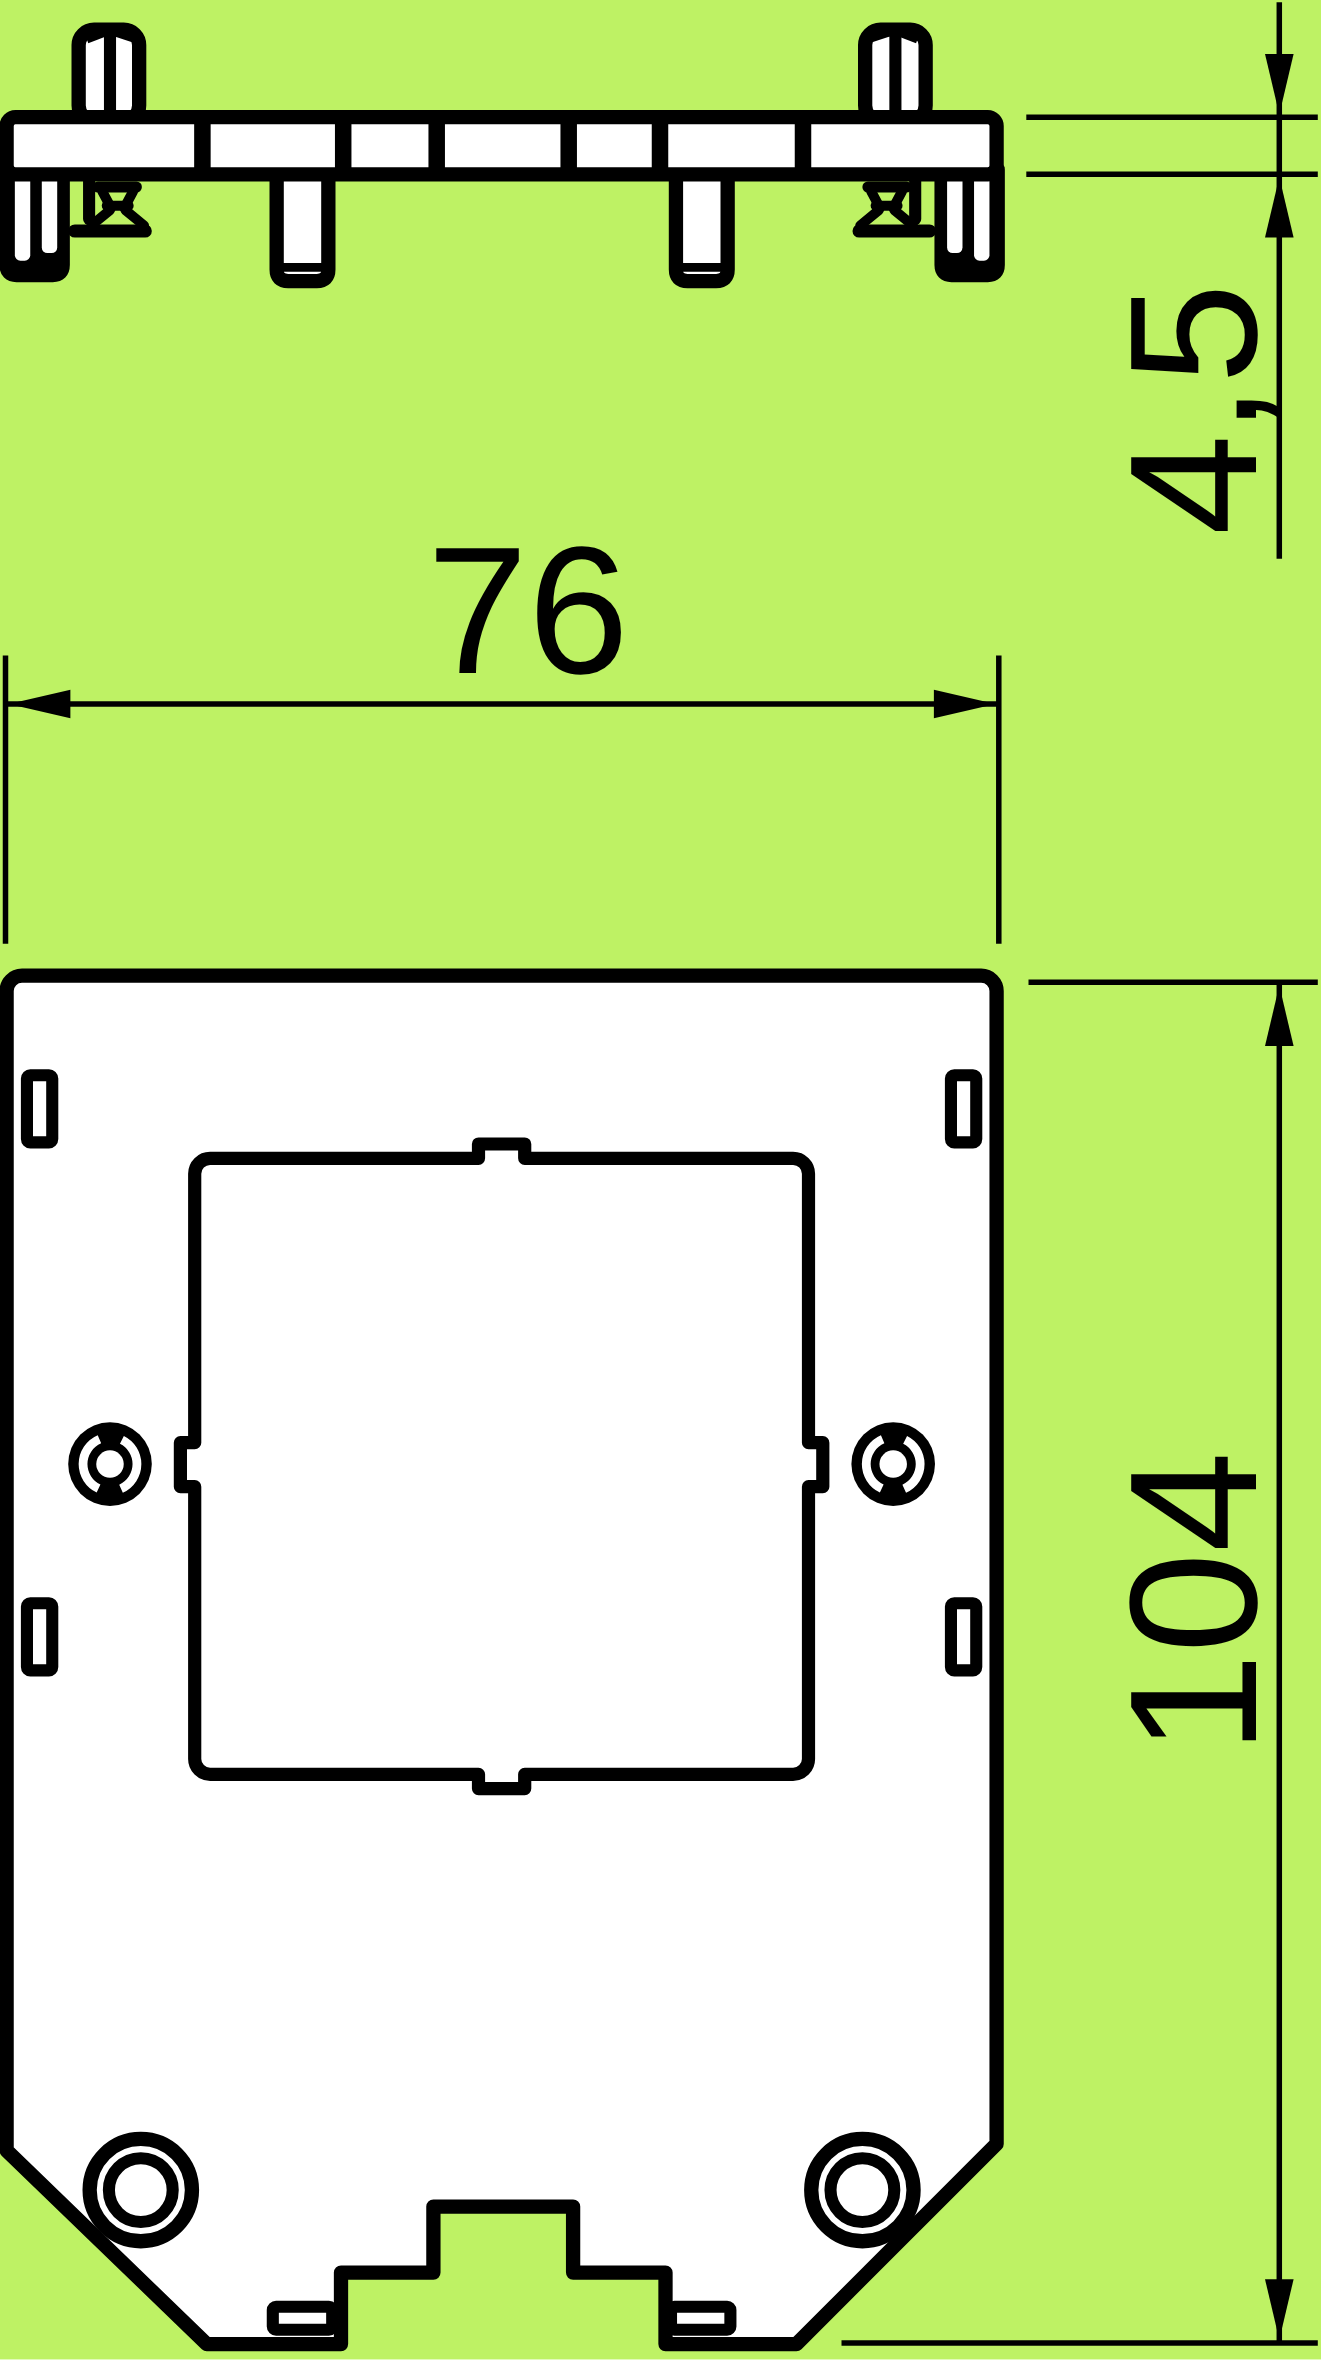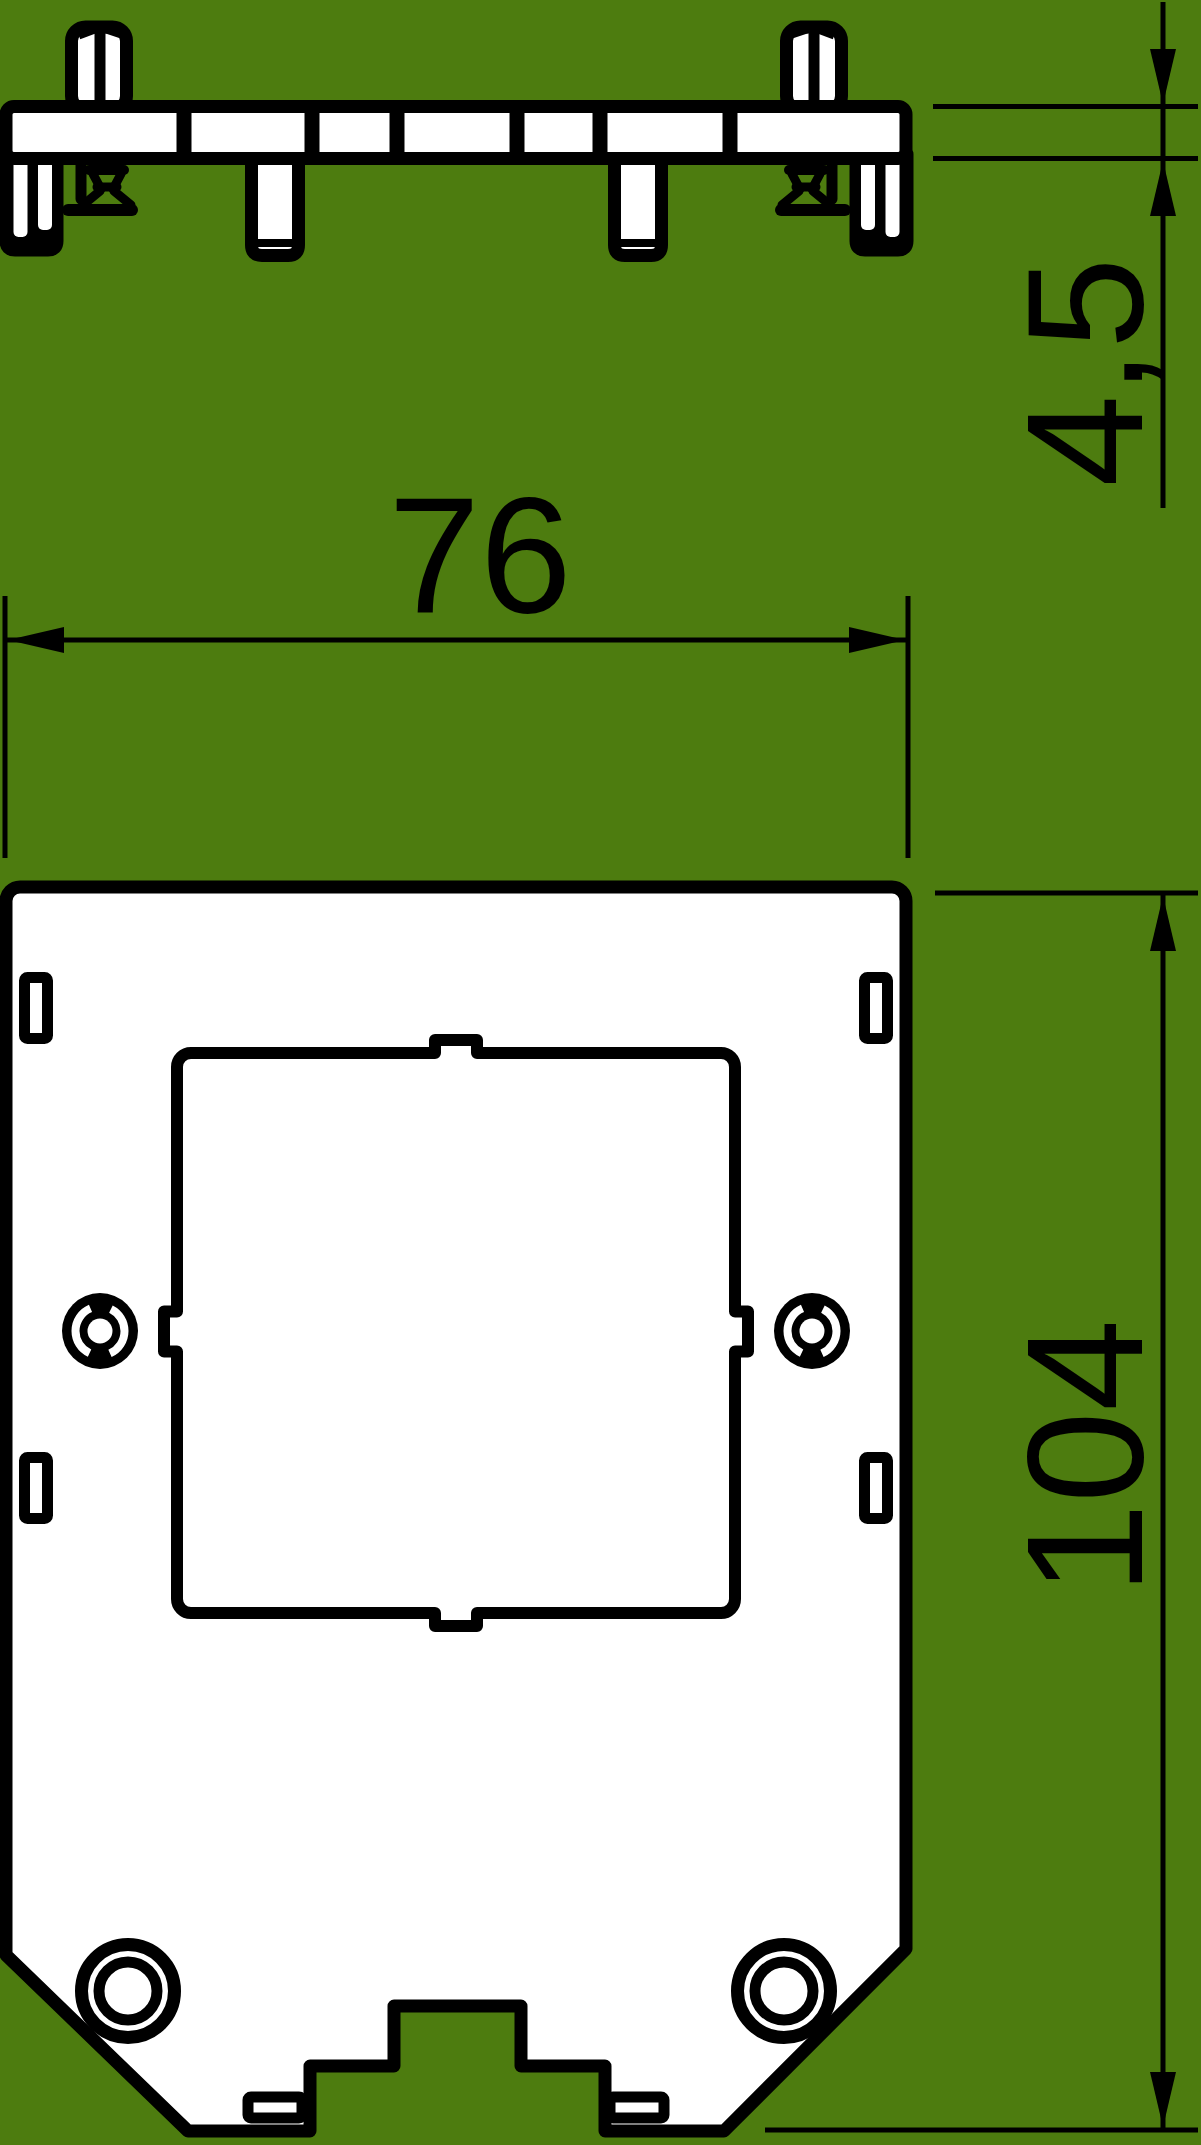--- a/index.html
+++ b/index.html
@@ -4,21 +4,21 @@
 <style>
   html, body {
     margin: 0;
     padding: 0;
     background: #ffffff;
   }
   .canvas {
     position: relative;
     width: 1201px;
     height: 2145px;
-    background: #4d7c0f;
+    background: #bef264;
     font-family: "Liberation Sans", sans-serif;
   }
   svg { display: block; }
   .dim-text {
     font-family: "Liberation Sans", sans-serif;
     font-size: 165px;
     fill: #000000;
   }
 </style>
 </head>

